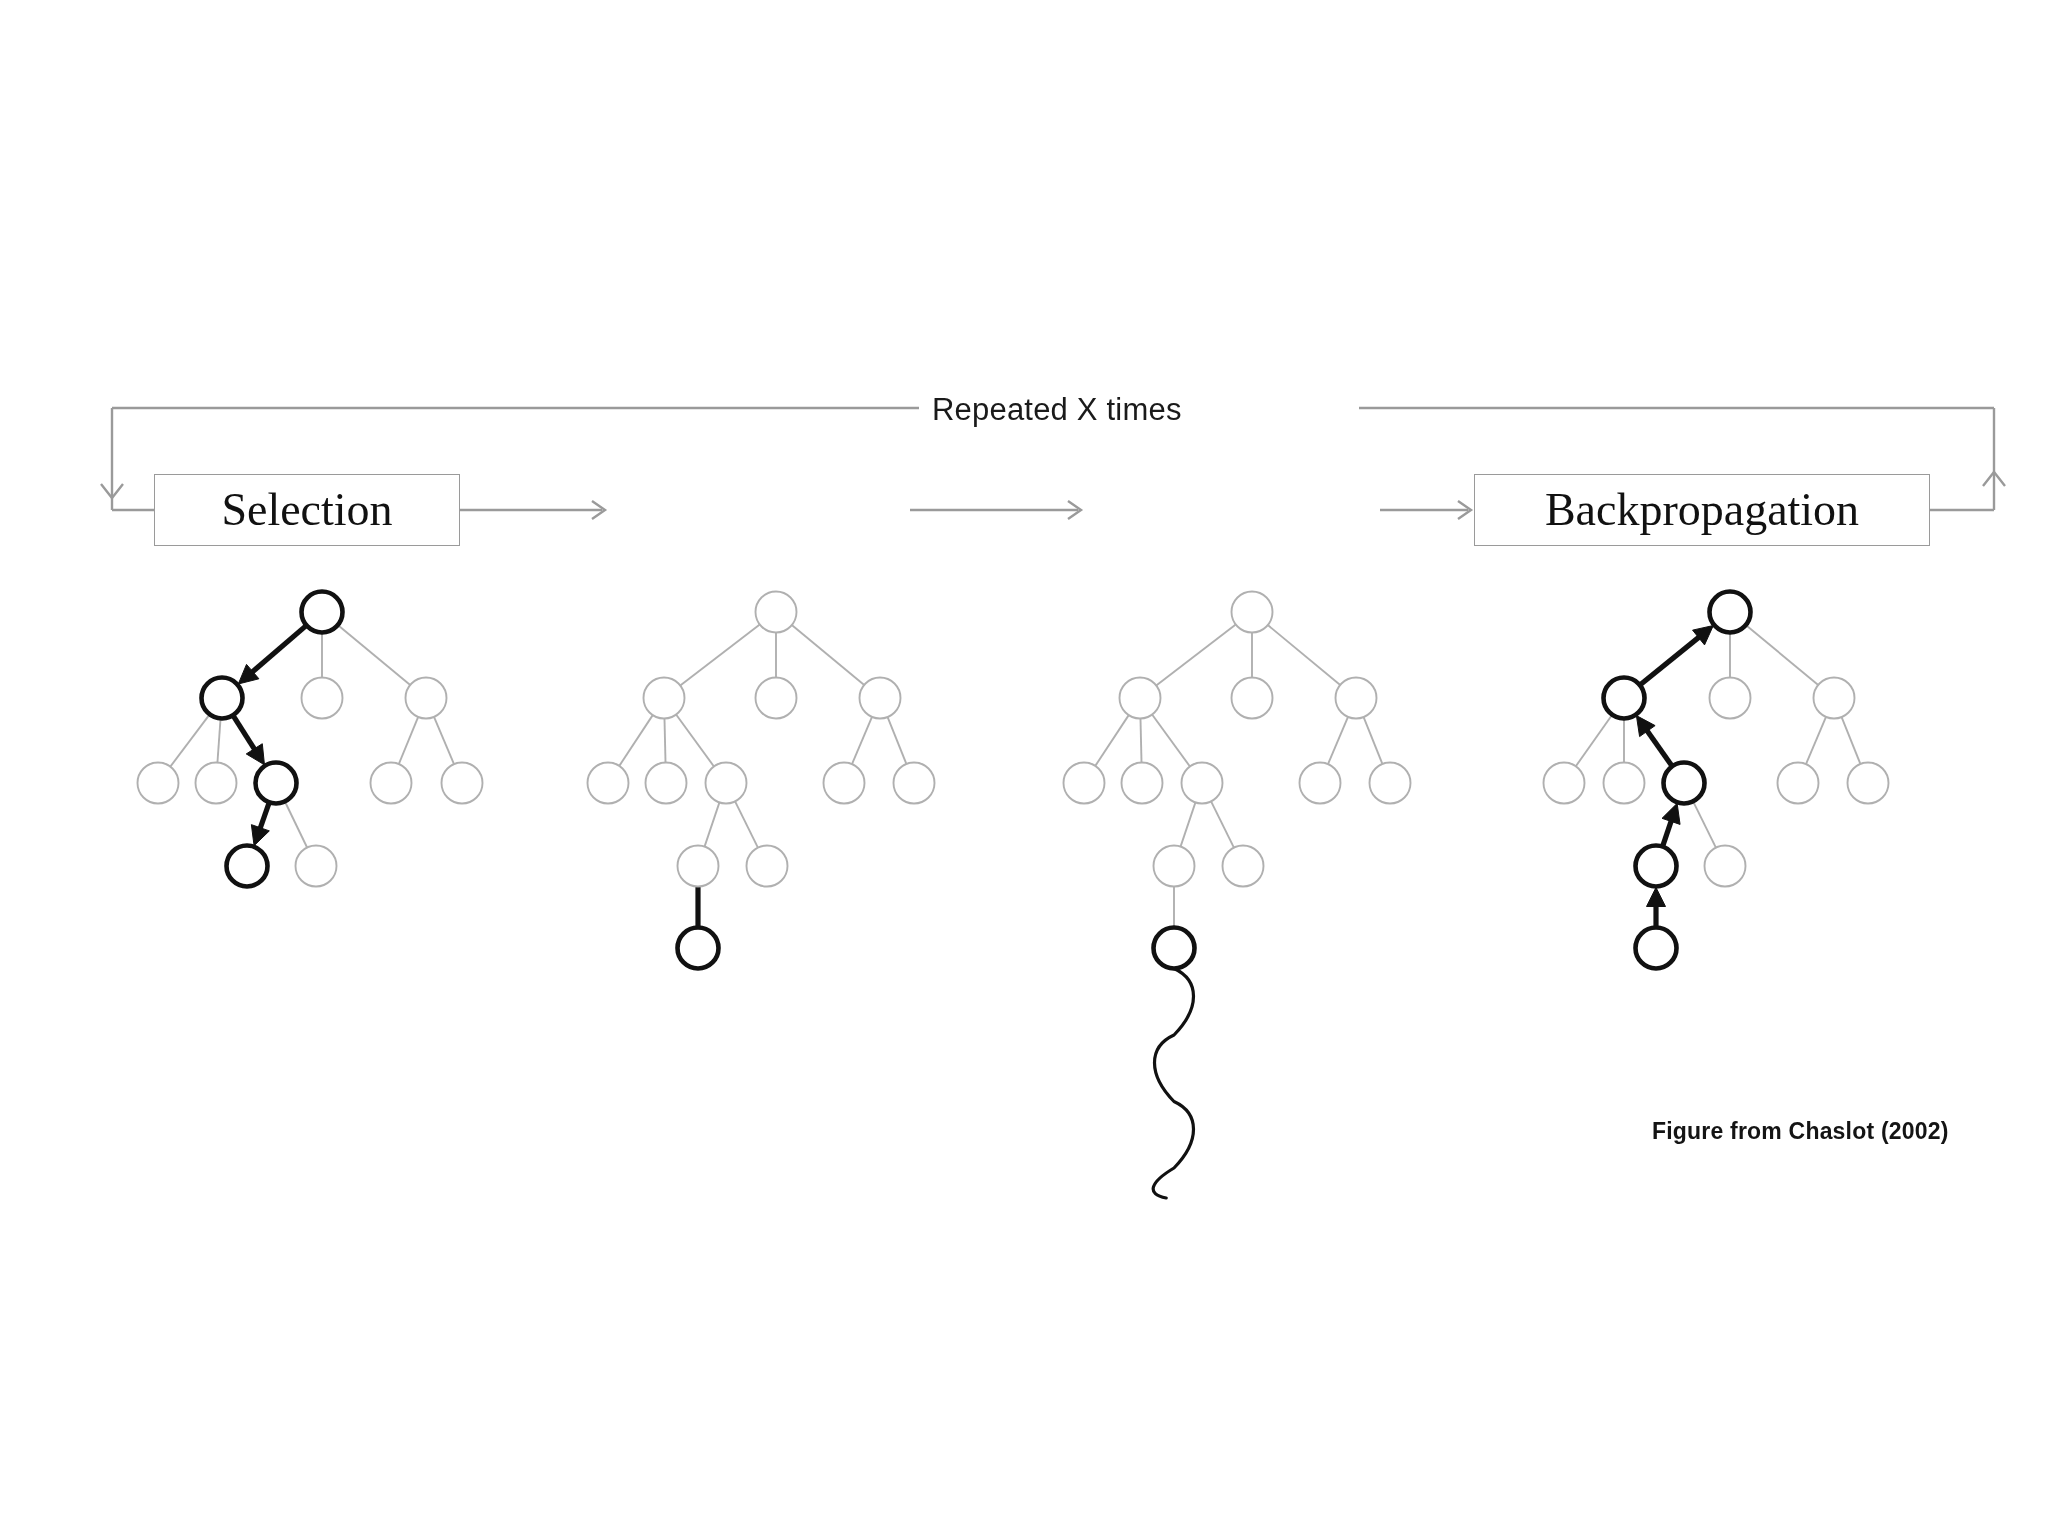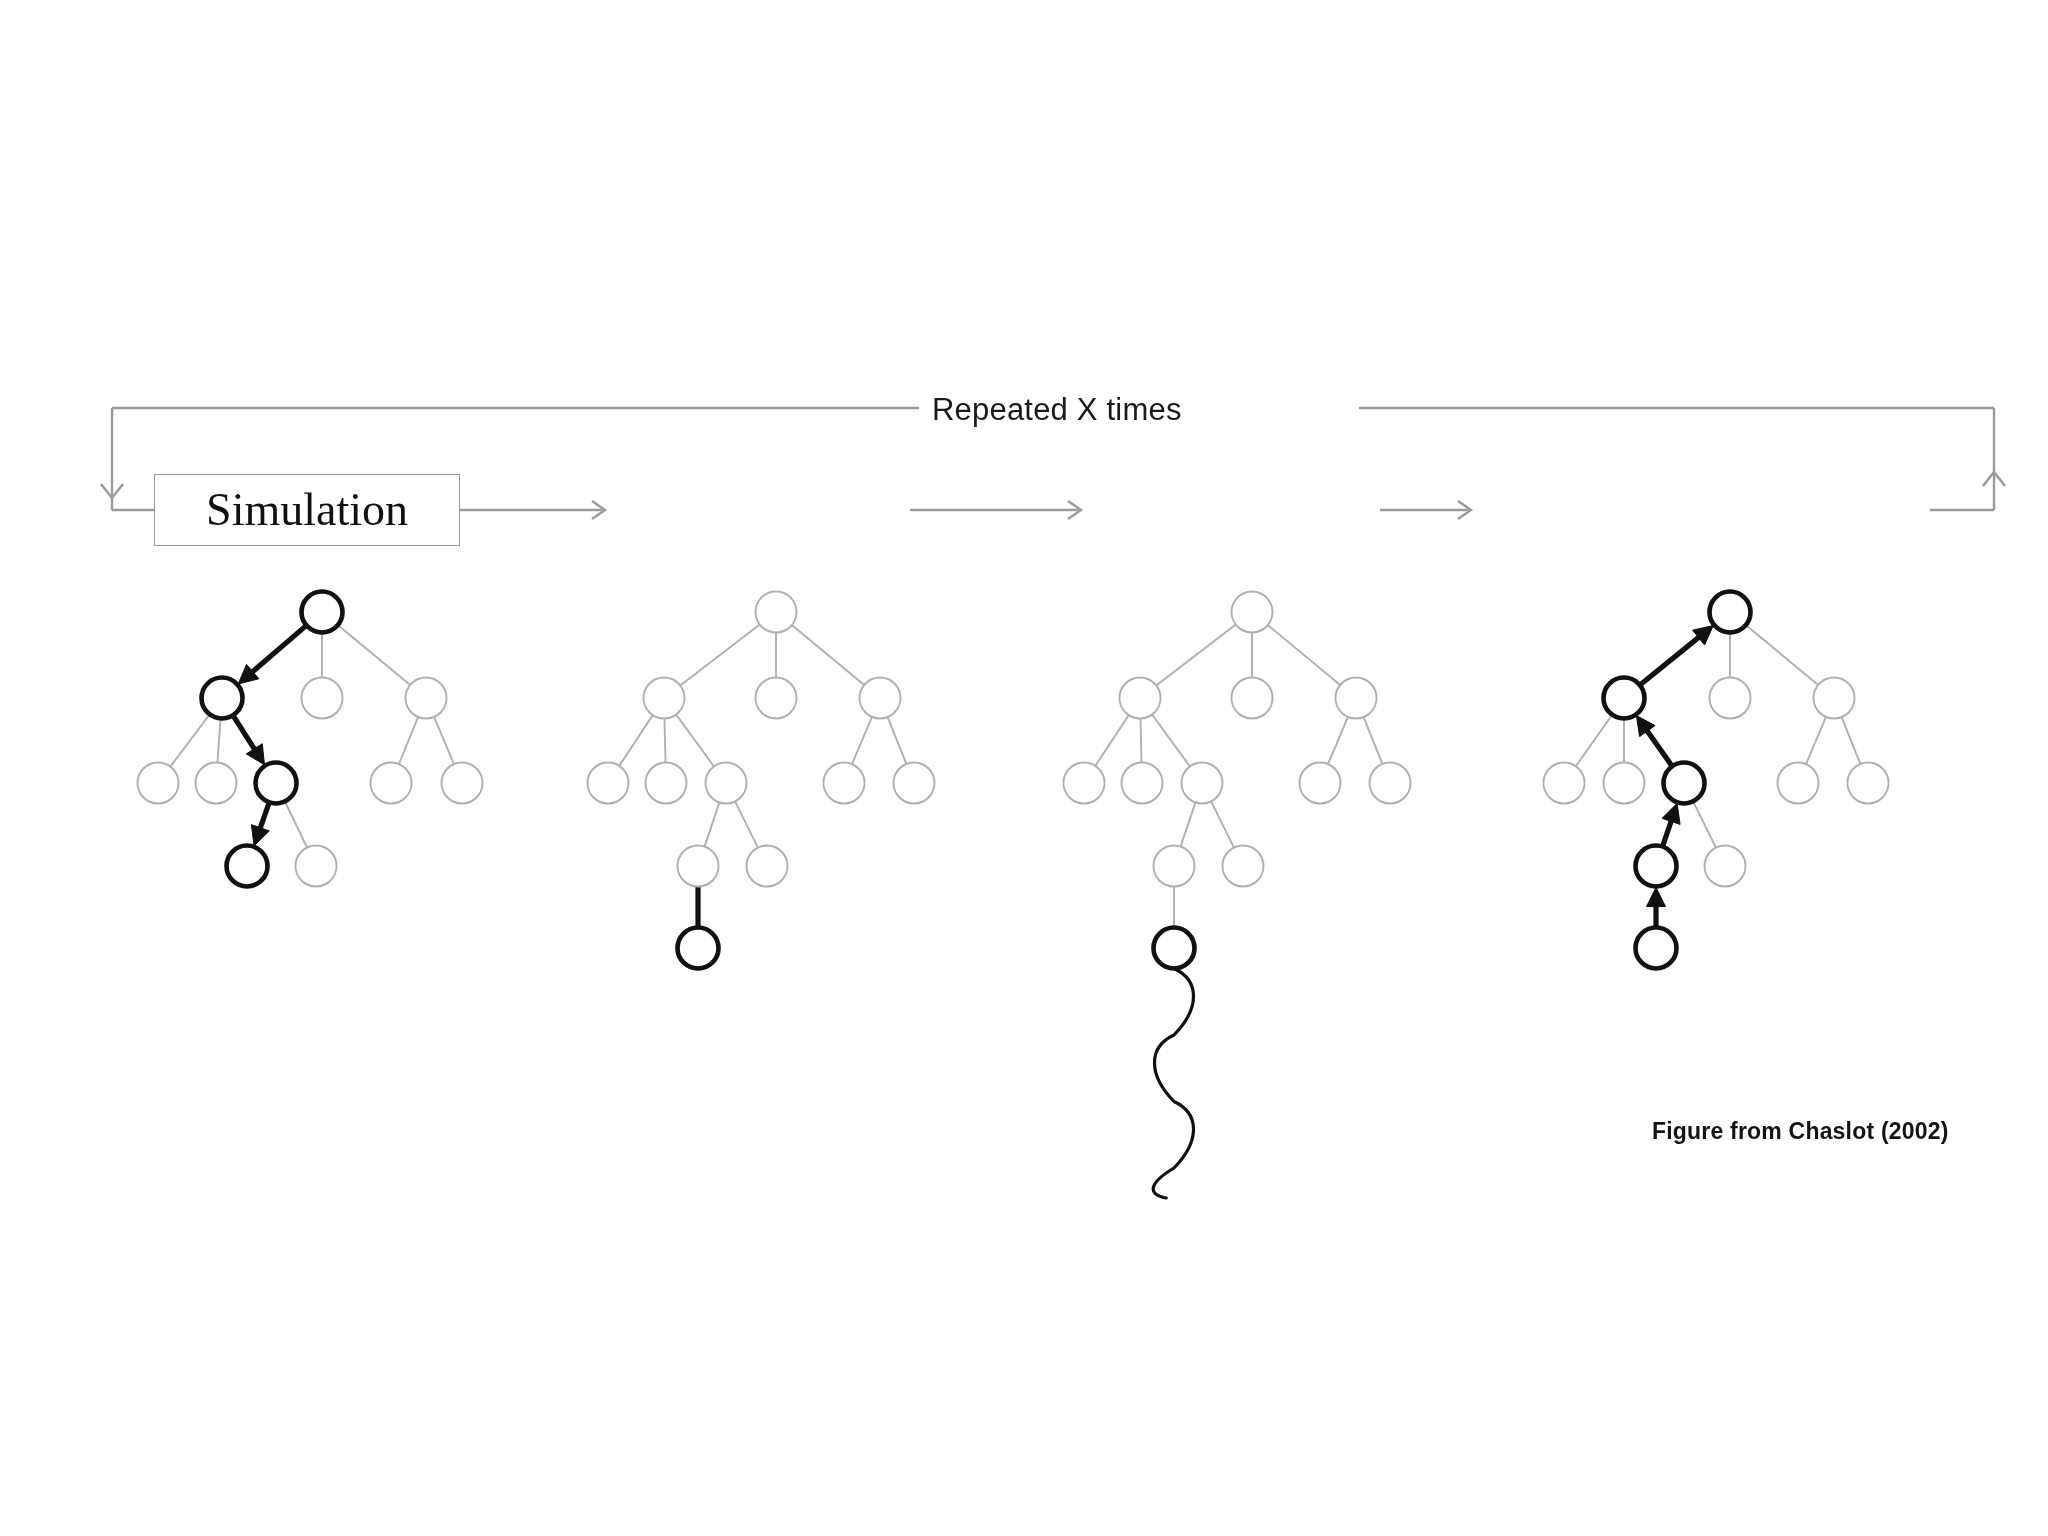--- a/index.html
+++ b/index.html
@@ -57,21 +57,22 @@
         <path d="M 588 501 L 601 510 L 588 519" stroke="#9a9a9a" stroke-width="2.4" fill="none"></path>
         <path d="M 906 510 H 1074" stroke="#9a9a9a" stroke-width="2.4" fill="none"></path>
         <path d="M 1064 501 L 1077 510 L 1064 519" stroke="#9a9a9a" stroke-width="2.4" fill="none"></path>
         <path d="M 1376 510 H 1464" stroke="#9a9a9a" stroke-width="2.4" fill="none"></path>
         <path d="M 1454 501 L 1467 510 L 1454 519" stroke="#9a9a9a" stroke-width="2.4" fill="none"></path>
       </g>
   </svg>
 
   <div class="loop-label" id="loopLabel" style="left:928px;top:392px;">Repeated X times</div>
 
-  <div class="stage-box" id="box0" style="left: 150px; top: 474px; width: 306px; height: 72px;">Simulation</div>
+  <div class="stage-box" id="box0" style="left: 150px; top: 474px; width: 306px; height: 72px;">Selection</div>
+  <div class="stage-box" id="box3" style="left: 1470px; top: 474px; width: 456px; height: 72px;">Backpropagation</div>
 
   <svg class="flow-svg" viewBox="0 0 2048 1536" xmlns="http://www.w3.org/2000/svg">
     <g id="trees-layer">
         <g>
           <line x1="302.4572034756105" y1="625.366805010975" x2="244.91557446906475" y2="674.8526059566043" stroke="#111111" stroke-width="5.2" stroke-linecap="butt"></line>
           <polygon points="234.30098172070117,683.981155720197 242.51212739675668,664.389650247503 254.9008735044896,678.7951689774251" fill="#111111" stroke="#111111" stroke-width="1"></polygon>
           <line x1="318" y1="632.5" x2="318" y2="677.5" stroke="#b0b0b0" stroke-width="1.9" stroke-linecap="butt"></line>
           <line x1="333.7982280823673" y1="625.0639193758037" x2="406.2017719176327" y2="684.9360806241963" stroke="#b0b0b0" stroke-width="1.9" stroke-linecap="butt"></line>
           <line x1="205.66919471633923" y1="714.3768507673619" x2="166.33080528366077" y2="766.6231492326381" stroke="#b0b0b0" stroke-width="1.9" stroke-linecap="butt"></line>
           <line x1="216.55653288896238" y1="718.4491174063663" x2="213.44346711103762" y2="762.5508825936337" stroke="#b0b0b0" stroke-width="1.9" stroke-linecap="butt"></line>

